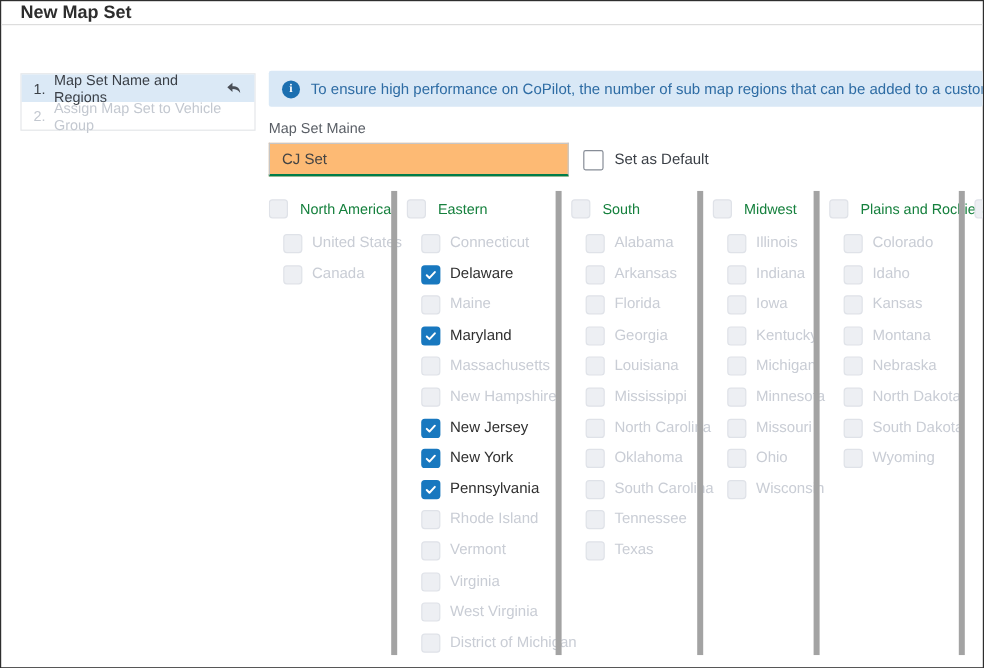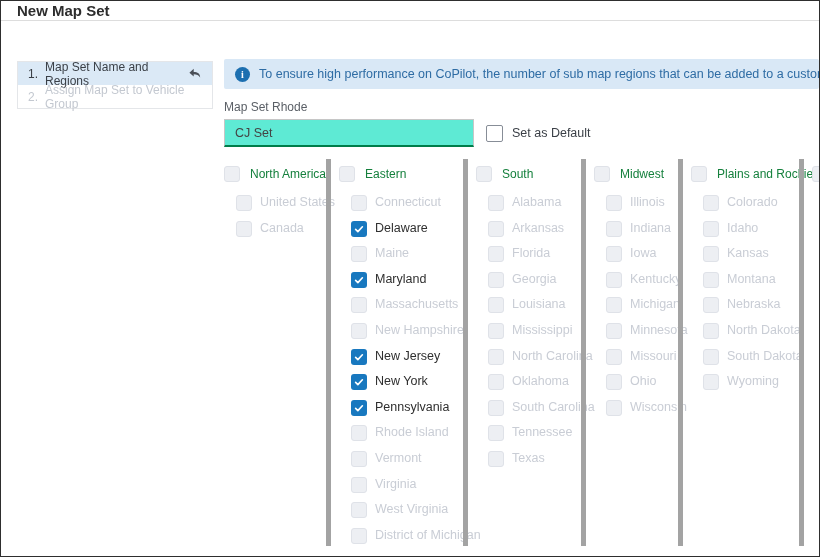--- a/index.html
+++ b/index.html
@@ -26,21 +26,21 @@
   .content{position:absolute;left:223px;top:58px;right:0;bottom:0;}
   .banner{position:absolute;left:0;right:0;top:0;height:30px;background:#d9e8f6;
     display:flex;align-items:center;gap:9px;padding:0 11px;box-sizing:border-box;
     font-size:12.5px;color:#2e6ca4;white-space:nowrap;overflow:hidden;border-radius:2px;}
   .info-ic{flex:none;width:15px;height:15px;border-radius:50%;background:#1c6fb0;color:#fff;
     font-size:10px;font-weight:bold;line-height:15px;text-align:center;font-family:"Liberation Serif",serif;}
   .fld-label{position:absolute;left:0;top:41px;font-size:12px;color:#5a5f66;}
   .form-row{position:absolute;left:0;top:60px;display:flex;align-items:center;}
   .name-input{width:250px;height:28px;box-sizing:border-box;border:1px solid #c6c6c6;
     border-bottom:2px solid #007d4a;padding:0 10px;font-size:12.5px;color:#444;
-    font-family:"Liberation Sans",sans-serif;outline:none;background:#5eead4;}
+    font-family:"Liberation Sans",sans-serif;outline:none;background:#fdba74;}
   .default-wrap{display:flex;align-items:center;gap:9px;margin-left:12px;font-size:12.5px;color:#3a3f46;cursor:pointer;}
   .cb-enabled{width:17px;height:17px;box-sizing:border-box;border:1px solid #878d97;border-radius:2px;background:#fff;}
 
   
   .regions{position:absolute;left:0;right:0;top:100px;height:387px;display:flex;overflow:hidden;}
   .rcol{box-sizing:border-box;flex:none;padding:6px 0 0 8px;border-left:5px solid #a3a3a3;}
   .rcol.first{border-left:none;padding-left:0;}
   .rhead{display:flex;align-items:center;gap:10px;height:18px;margin-bottom:12px;}
   .rhead .lbl{font-size:12px;font-weight:normal;color:#15803d;white-space:nowrap;}
   .ritem{display:flex;align-items:flex-start;gap:8px;height:16px;margin-bottom:9.6px;padding-left:12px;}
@@ -77,21 +77,21 @@
     </div>
   </div>
 
   <div class="content">
 
     <div class="banner">
       <span class="info-ic">i</span>
       <span>To ensure high performance on CoPilot, the number of sub map regions that can be added to a custom map set</span>
     </div>
 
-    <div class="fld-label">Map Set Rhode</div>
+    <div class="fld-label">Map Set Maine</div>
 
     <div class="form-row">
       <input class="name-input" type="text" value="CJ Set" style="">
       <label class="default-wrap">
         <span class="cb-enabled"></span>
         <span>Set as Default</span>
       </label>
     </div>
 
     <div class="regions">

